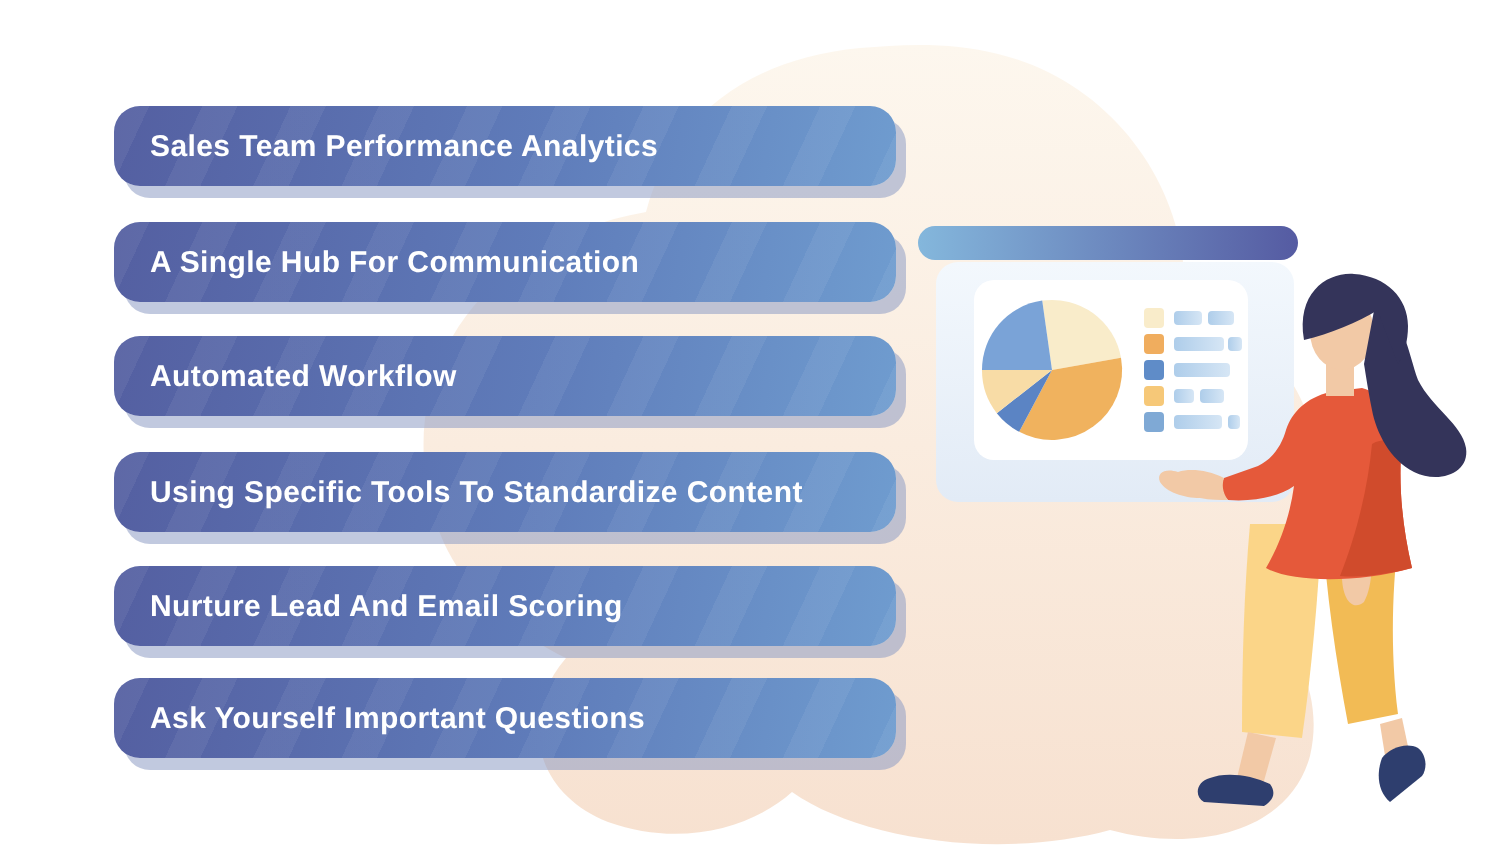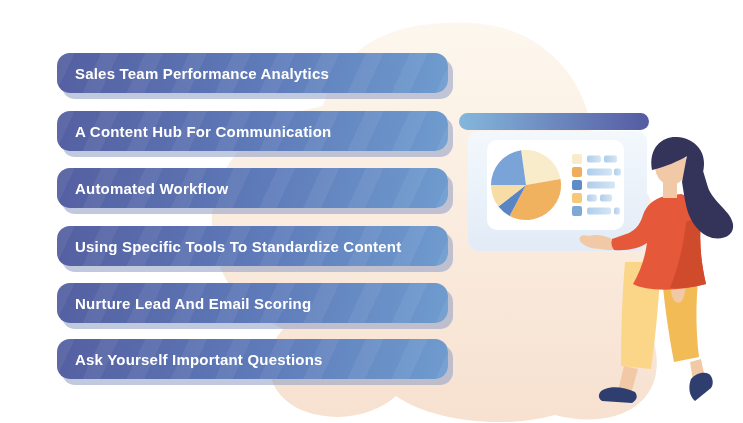--- a/index.html
+++ b/index.html
@@ -129,21 +129,21 @@
       <path d="M652,170 C648,146 664,136 677,137 C693,138 704,149 704,163
            C704,171 702,177 699,182 C695,171 691,162 689,155
            C679,161 665,167 652,170 Z" fill="#34345a"></path>
     </g>
   </svg>
 
   <div class="banner" style="top:53px">
     <span class="banner-label">Sales Team Performance Analytics</span>
   </div>
   <div class="banner" style="top:111px">
-    <span class="banner-label">A Content Hub For Communication</span>
+    <span class="banner-label">A Single Hub For Communication</span>
   </div>
   <div class="banner" style="top:168px">
     <span class="banner-label">Automated Workflow</span>
   </div>
   <div class="banner" style="top:226px">
     <span class="banner-label">Using Specific Tools To Standardize Content</span>
   </div>
   <div class="banner" style="top:339px">
     <span class="banner-label">Ask Yourself Important Questions</span>
   </div>

